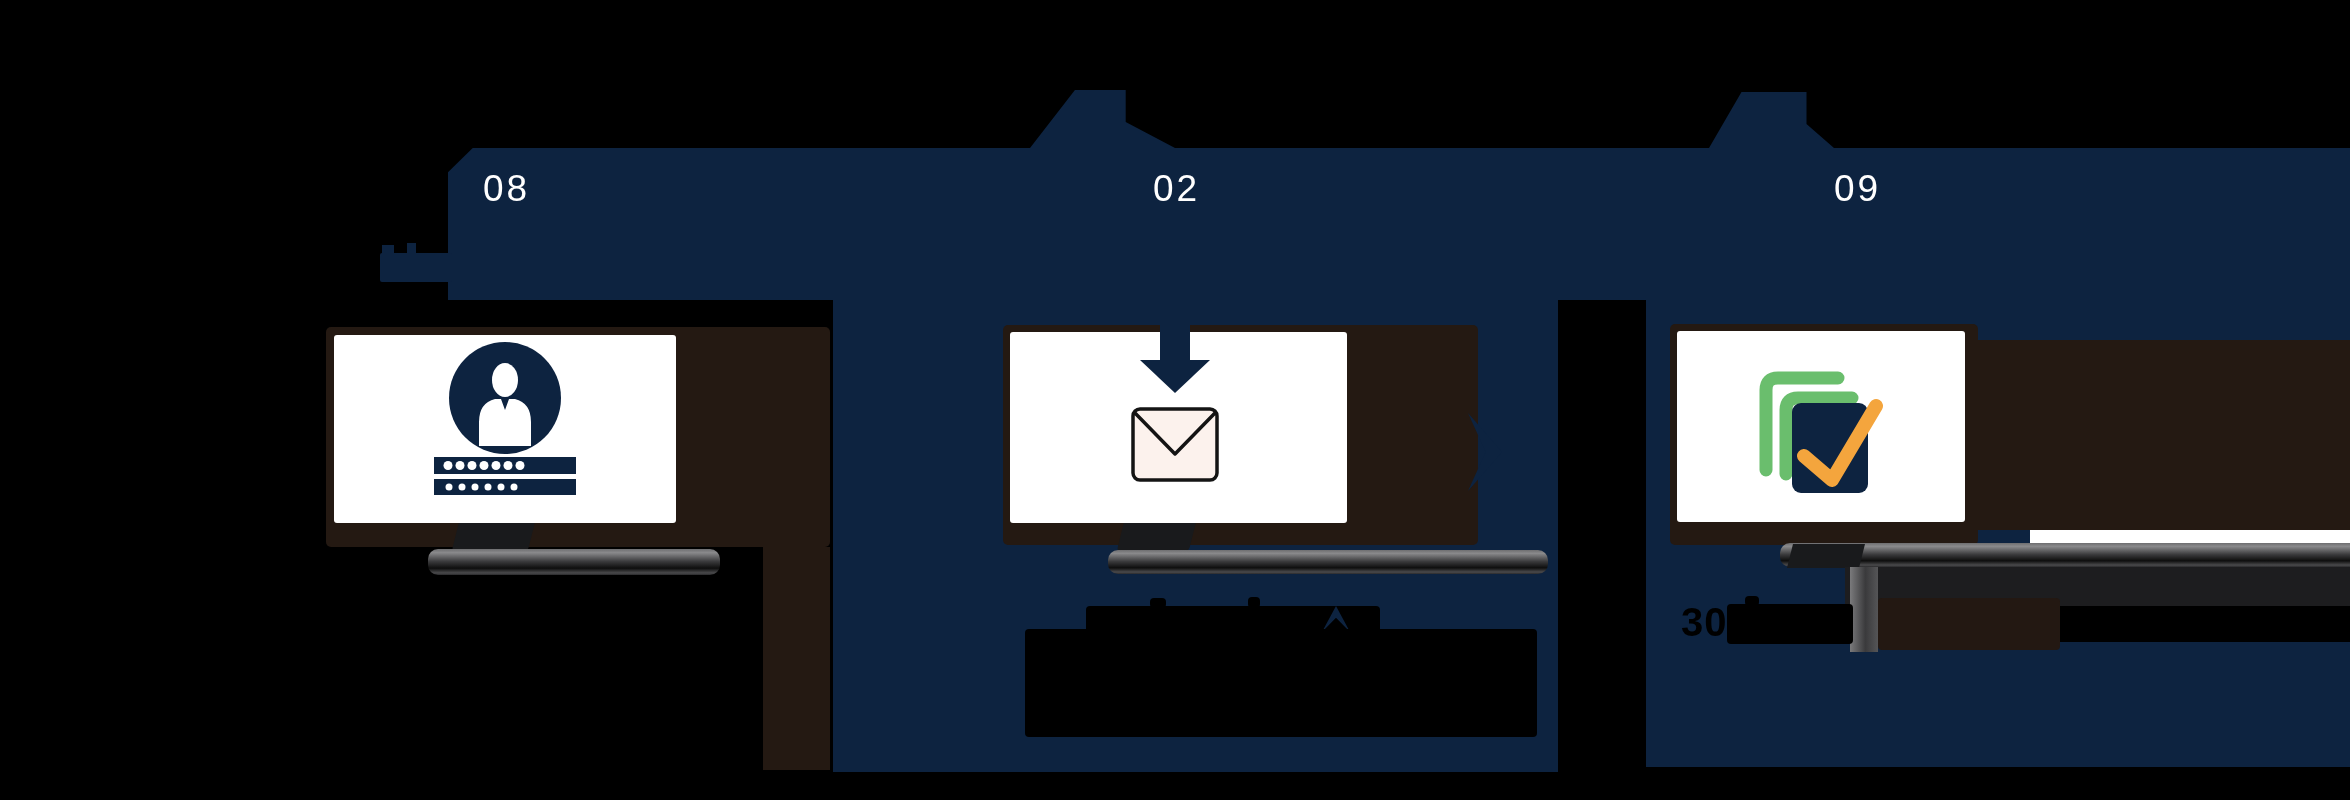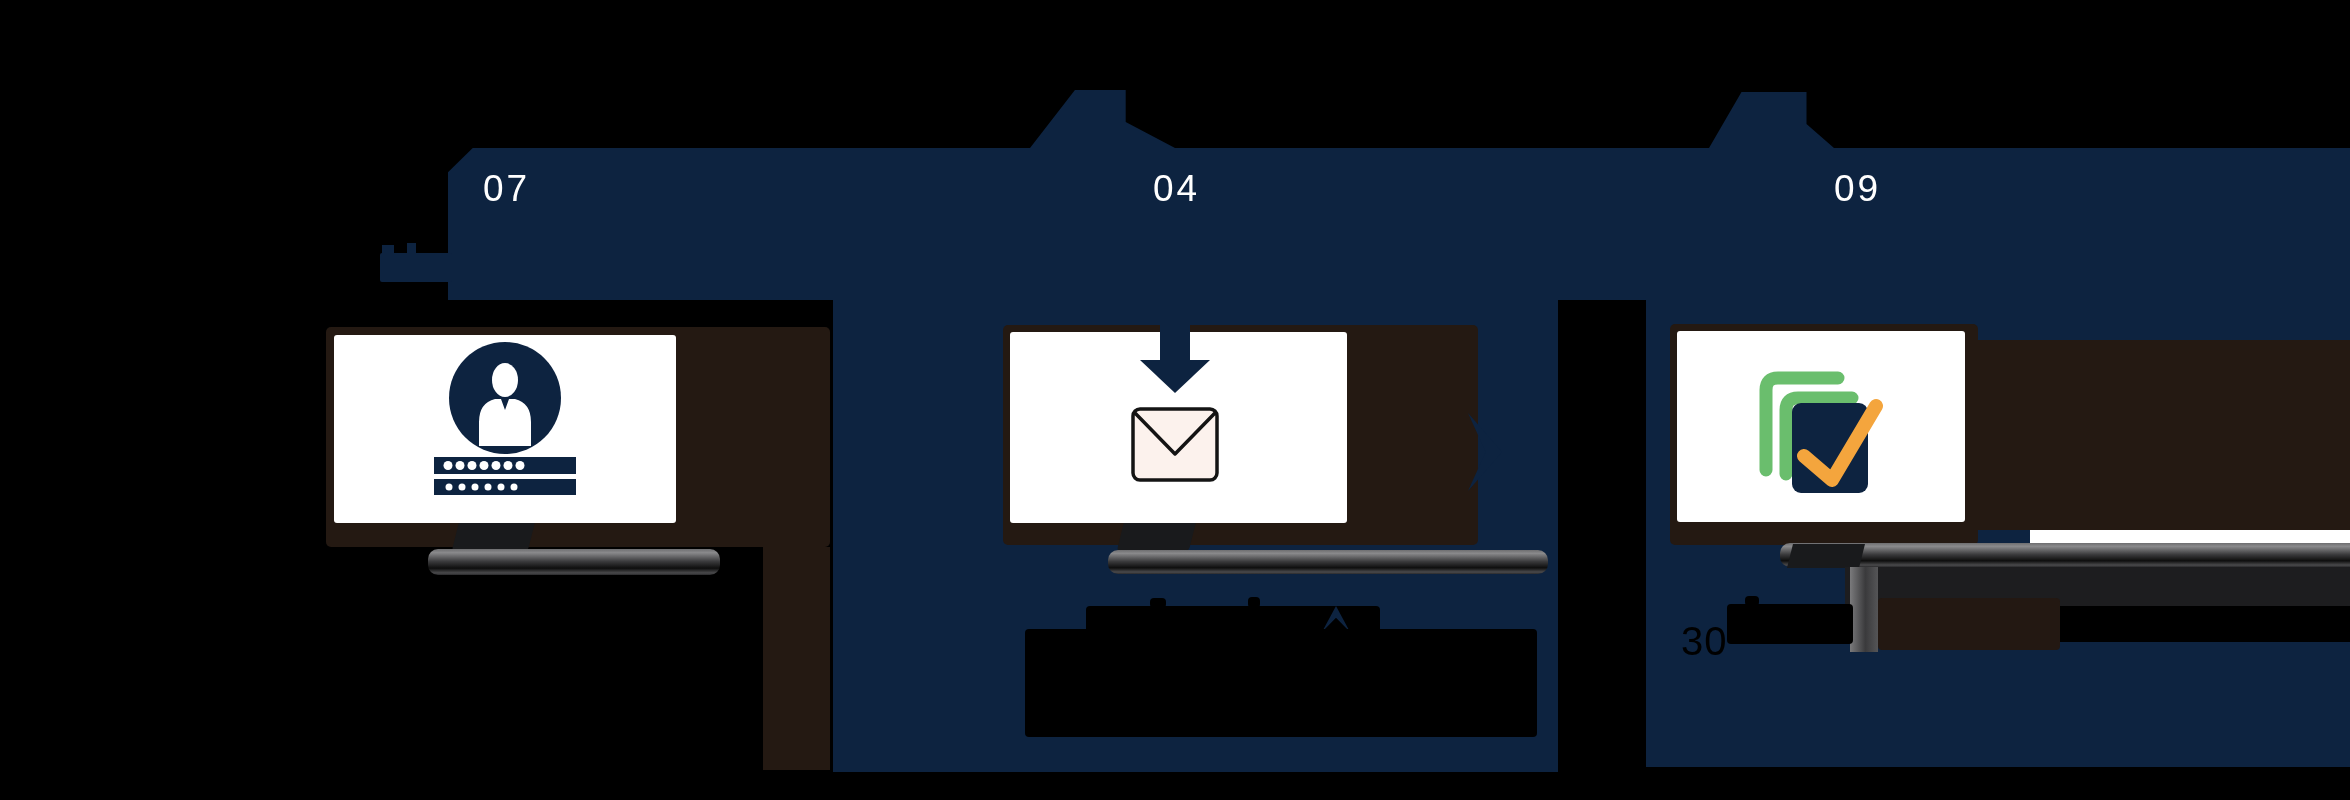--- a/index.html
+++ b/index.html
@@ -24,22 +24,22 @@
               clip-path:polygon(0 16%,1.3% 0,100% 0,100% 100%,0 100%);"></div>
 
   <div class="abs navy" style="left:1030px;top:90px;width:145px;height:58px;
               clip-path:polygon(0 100%,31% 0,66% 0,66% 55%,100% 100%);"></div>
   <div class="abs navy" style="left:1709px;top:92px;width:125px;height:56px;
               clip-path:polygon(0 100%,26% 0,78% 0,78% 57%,100% 100%);"></div>
 
   <div class="abs navy" style="left:833px;top:295px;width:725px;height:477px;"></div>
   <div class="abs navy" style="left:1646px;top:295px;width:704px;height:472px;"></div>
 
-  <div class="abs step-label" style="left:483px;top:170px;">07</div>
-  <div class="abs step-label" style="left:1153px;top:170px;">04</div>
+  <div class="abs step-label" style="left:483px;top:170px;">08</div>
+  <div class="abs step-label" style="left:1153px;top:170px;">02</div>
   <div class="abs step-label" style="left:1834px;top:170px;">09</div>
 
   <div class="abs navy" style="left:380px;top:253px;width:72px;height:29px;border-radius:2px;"></div>
   <div class="abs navy" style="left:382px;top:245px;width:12px;height:9px;"></div>
   <div class="abs navy" style="left:407px;top:243px;width:9px;height:11px;"></div>
 
   <div class="abs brown" style="left:326px;top:327px;width:504px;height:220px;border-radius:5px;"></div>
   <div class="abs brown" style="left:763px;top:547px;width:67px;height:223px;"></div>
   <div class="abs screen" style="left:334px;top:335px;width:342px;height:188px;"></div>
 
@@ -116,17 +116,17 @@
 
   <div class="abs" style="left:2030px;top:530px;width:320px;height:13px;background:#ffffff;"></div>
   <div class="abs standbar" style="left:1780px;top:543px;width:570px;height:24px;border-radius:10px 0 0 10px;"></div>
   <div class="abs neck" style="left:1790px;top:544px;width:72px;height:24px;transform:skewX(-14deg);"></div>
   <div class="abs" style="left:1845px;top:567px;width:505px;height:39px;background:#1d1d1f;"></div>
   <div class="abs" style="left:1845px;top:606px;width:505px;height:36px;background:#000000;"></div>
   <div class="abs" style="left:1878px;top:598px;width:182px;height:52px;background:#231812;border-radius:4px;"></div>
   <div class="abs" style="left:1850px;top:567px;width:28px;height:85px;
               background:linear-gradient(90deg,#7a7a7c 0%,#3a3a3c 55%,#555557 100%);"></div>
 
-  <div class="abs" style="left:1681px;top:602px;color:#000000;font-size:40px;font-weight:400;line-height:1;letter-spacing:1px;margin-top:19px;">30</div>
+  <div class="abs" style="left:1681px;top:602px;color:#000000;font-size:40px;font-weight:700;line-height:1;letter-spacing:1px;">30</div>
   <div class="abs blob" style="left:1727px;top:604px;width:126px;height:40px;"></div>
   <div class="abs blob" style="left:1745px;top:596px;width:14px;height:10px;"></div>
 
 </div>
 
 </body></html>

